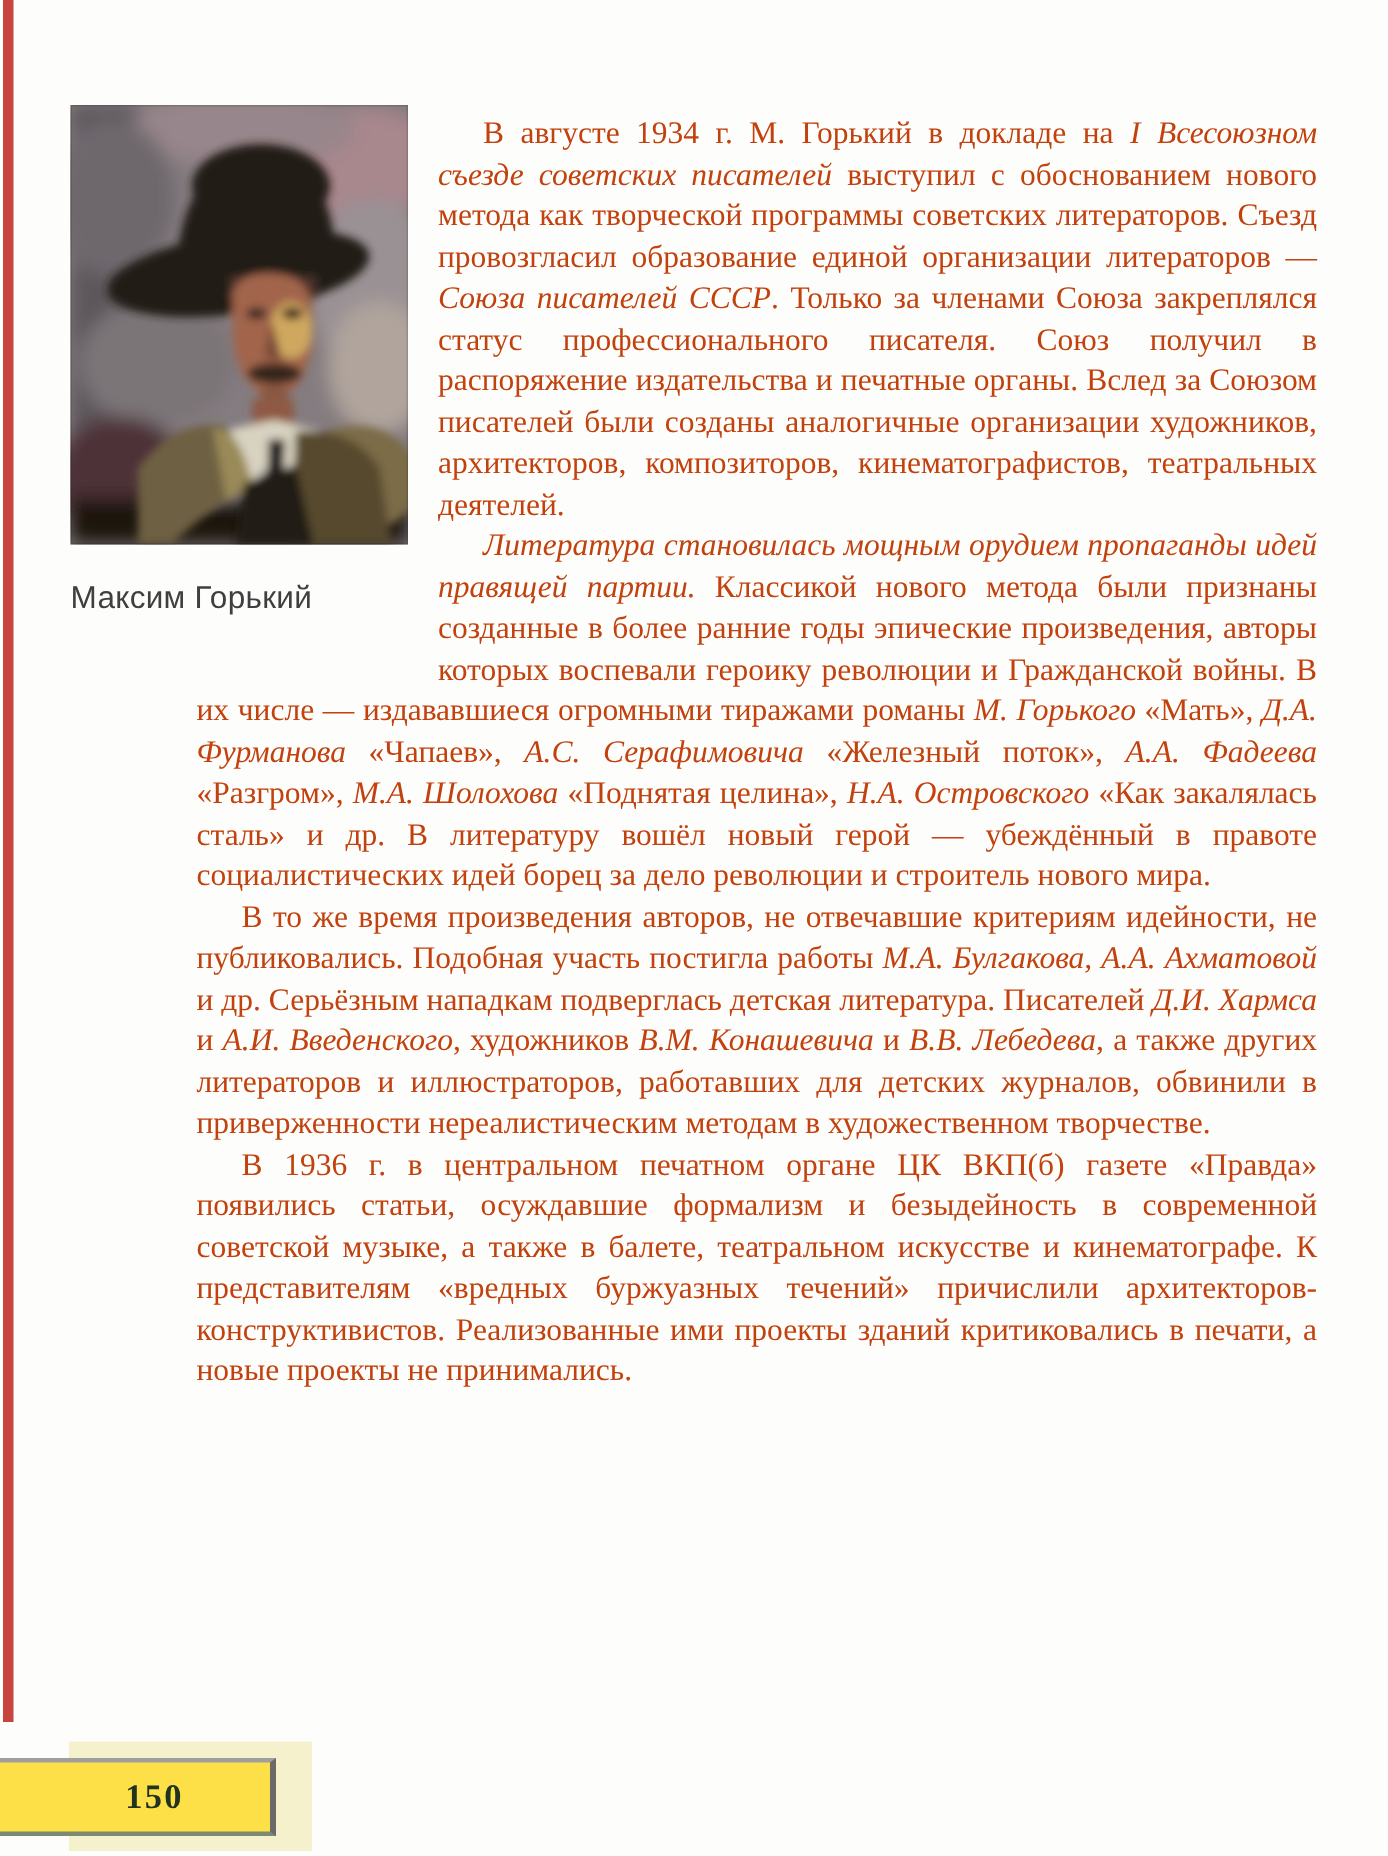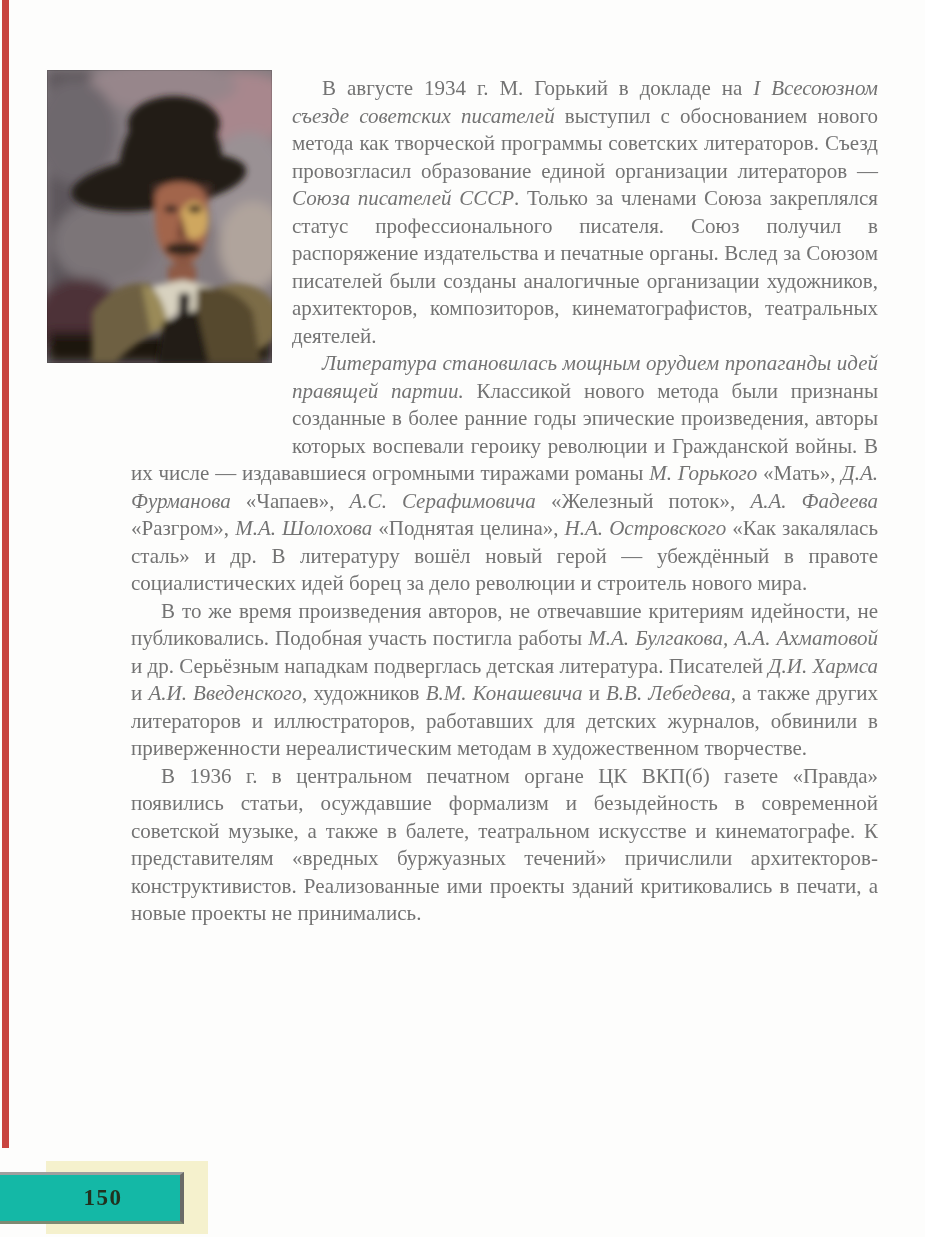--- a/index.html
+++ b/index.html
@@ -85,30 +85,31 @@
         <path d="M106,216 L136,210 L166,217 L151,249 L136,238 L121,251 Z" fill="#d8d2c0"></path>
         <path d="M132,223 L143,223 L141,260 L131,260 Z" fill="#1c1715"></path>
         <path d="M45,242 Q70,208 104,214 L122,254 Q88,272 68,293 L45,293 Z" fill="#6e6142"></path>
         <path d="M95,216 Q112,213 121,252 L104,264 Z" fill="#9a8a58"></path>
         <ellipse cx="190" cy="250" rx="42" ry="36" fill="#7c6c46"></ellipse>
         <path d="M150,218 Q188,214 206,242 L214,293 L148,293 Z" fill="#56492f"></path>
         <path d="M116,252 L150,240 L162,293 L110,293 Z" fill="#221c17"></path>
       </g>
       <rect x="0" y="0" width="225" height="293" fill="none" stroke="#00000022" stroke-width="2"></rect>
     </svg>
+    <div class="figure-caption" style="color: rgb(63, 63, 63);">Максим Горький</div>
   </div>
 
-  <div class="text-flow" style="color: #737373;">
+  <div class="text-flow" style="color: #c2410c;">
     <div class="figure-spacer"></div>
     <div id="paragraph-list">
         <p class="para"><span>В августе 1934 г. М. Горький в докладе на </span><em>I Всесоюзном съезде советских писателей</em><span> выступил с обоснованием нового метода как творческой программы советских литераторов. Съезд провозгласил образование единой организации литераторов — </span><em>Союза писателей СССР</em><span>. Только за членами Союза закреплялся статус профессионального писателя. Союз получил в распоряжение издательства и печатные органы. Вслед за Союзом писателей были созданы аналогичные организации художников, архитекторов, композиторов, кинематографистов, театральных деятелей.</span></p>
         <p class="para"><em>Литература становилась мощным орудием пропаганды идей правящей партии.</em><span> Классикой нового метода были признаны созданные в более ранние годы эпические произведения, авторы которых воспевали героику революции и Гражданской войны. В их числе — издававшиеся огромными тиражами романы </span><em>М. Горького</em><span> «Мать», </span><em>Д.А. Фурманова</em><span> «Чапаев», </span><em>А.С. Серафимовича</em><span> «Железный поток», </span><em>А.А. Фадеева</em><span> «Разгром», </span><em>М.А. Шолохова</em><span> «Поднятая целина», </span><em>Н.А. Островского</em><span> «Как закалялась сталь» и др. В литературу вошёл новый герой — убеждённый в правоте социалистических идей борец за дело революции и строитель нового мира.</span></p>
         <p class="para"><span>В то же время произведения авторов, не отвечавшие критериям идейности, не публиковались. Подобная участь постигла работы </span><em>М.А. Булгакова, А.А. Ахматовой</em><span> и др. Серьёзным нападкам подверглась детская литература. Писателей </span><em>Д.И. Хармса</em><span> и </span><em>А.И. Введенского</em><span>, художников </span><em>В.М. Конашевича</em><span> и </span><em>В.В. Лебедева</em><span>, а также других литераторов и иллюстраторов, работавших для детских журналов, обвинили в приверженности нереалистическим методам в художественном творчестве.</span></p>
         <p class="para"><span>В 1936 г. в центральном печатном органе ЦК ВКП(б) газете «Правда» появились статьи, осуждавшие формализм и безыдейность в современной советской музыке, а также в балете, театральном искусстве и кинематографе. К представителям «вредных буржуазных течений» причислили архитекторов-конструктивистов. Реализованные ими проекты зданий критиковались в печати, а новые проекты не принимались.</span></p>
       </div>
   </div>
 
   <div class="footer-halo" style="background: rgb(245, 241, 205);"></div>
-  <div class="footer-box" style="background: #14b8a6;">
+  <div class="footer-box" style="background: #fde047;">
     <span class="num" style="color: rgb(33, 50, 31);">150</span>
   </div>
 
 </div>
 
 </body></html>

